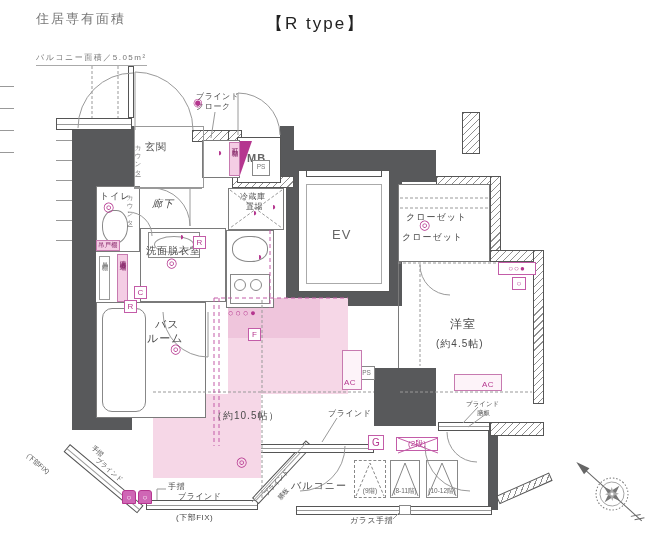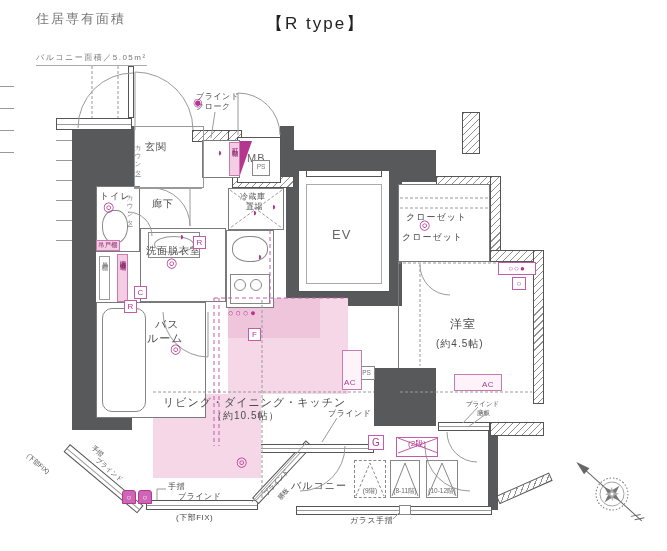--- a/index.html
+++ b/index.html
@@ -189,54 +189,53 @@
       <polygon points="0,-11 2.5,-2.5 11,0 2.5,2.5 0,11 -2.5,2.5 -11,0 -2.5,-2.5" fill="#777"></polygon>
       <polygon transform="rotate(45)" points="0,-7 1.8,-1.8 7,0 1.8,1.8 0,7 -1.8,1.8 -7,0 -1.8,-1.8" fill="#aaa"></polygon>
       <circle r="1.5" fill="#fff"></circle>
     </g>
   </svg>
 
   <div class="abs lbl" style="left:145px;top:141px;">玄関</div>
   <div class="abs lbl sm" style="left:196px;top:92px;">ブラインド</div>
   <div class="abs lbl sm" style="left:196px;top:102px;">クローク</div>
   <div class="abs xs v tag" style="left:229px;top:142px;height:34px;">可動棚</div>
-  <div class="abs lbl" style="left:247px;top:152px;font-size:11px;color:#666;">MB</div>
+  <div class="abs lbl" style="left:247px;top:152px;font-size:11px;color:#666;font-weight:bold;">MB</div>
   <div class="abs gbox" style="left:252px;top:160px;width:18px;height:16px;">PS</div>
   <div class="abs gbox" style="left:358px;top:366px;width:17px;height:14px;">PS</div>
-  <div class="abs lbl" style="left:152px;top:198px;">廊下</div>
+  <div class="abs lbl" style="left:152px;top:198px;font-style:italic;">廊下</div>
   <div class="abs xs v" style="left:133px;top:140px;height:40px;color:#777;">カウンター</div>
   <div class="abs xs v" style="left:125px;top:190px;height:44px;color:#777;">カウンター</div>
   <div class="abs lbl" style="left:100px;top:191px;font-size:9px;">トイレ</div>
   <div class="abs xs tag" style="left:96px;top:240px;padding:0 1px;">吊戸棚</div>
   <div class="abs xs v" style="left:99px;top:256px;height:44px;color:#777;border:1px solid #999;">吊戸棚</div>
   <div class="abs xs v tag" style="left:117px;top:254px;height:48px;">洗濯機置場</div>
   <div class="abs lbl" style="left:146px;top:245px;">洗面脱衣室</div>
   <div class="abs lbl" style="left:155px;top:318px;font-size:11px;">バス</div>
   <div class="abs lbl" style="left:147px;top:332px;font-size:11px;">ルーム</div>
   <div class="abs lbl sm" style="left:240px;top:192px;">冷蔵庫</div>
   <div class="abs lbl sm" style="left:246px;top:202px;">置場</div>
   <div class="abs lbl" style="left:332px;top:228px;font-size:13px;color:#666;">EV</div>
   <div class="abs lbl" style="left:406px;top:212px;font-size:9px;">クローゼット</div>
   <div class="abs lbl" style="left:402px;top:232px;font-size:9px;">クローゼット</div>
   <div class="abs lbl" style="left:450px;top:310px;font-size:12px;margin-top:8px;">洋室</div>
   <div class="abs lbl" style="left:436px;top:338px;">(約4.5帖)</div>
-  <div class="abs lbl" style="left:163px;top:396px;font-size:11px;">リビング・ダイニング・キッチン</div>
   <div class="abs lbl" style="left:212px;top:410px;">（約10.5帖）</div>
   <div class="abs lbl" style="left:291px;top:480px;">バルコニー</div>
 
   <div class="abs mbox" style="left:193px;top:236px;width:13px;height:13px;">R</div>
   <div class="abs mbox" style="left:134px;top:286px;width:13px;height:13px;">C</div>
   <div class="abs mbox" style="left:124px;top:300px;width:13px;height:13px;">R</div>
   <div class="abs mbox" style="left:248px;top:328px;width:13px;height:13px;">F</div>
   <div class="abs mbox" style="left:368px;top:435px;width:16px;height:15px;font-size:10px;">G</div>
   <div class="abs" style="left:454px;top:374px;width:48px;height:17px;border:1px solid #c77ab0;background:#fdf3f9;"></div>
   <div class="abs mag sm" style="left:482px;top:380px;">AC</div>
   <div class="abs" style="left:342px;top:350px;width:20px;height:40px;border:1px solid #c77ab0;background:#fdf3f9;"></div>
   <div class="abs mag sm" style="left:344px;top:378px;">AC</div>
-  <div class="abs mbox" style="left:396px;top:437px;width:42px;height:20px;background:transparent;">(2段)</div>
+  <div class="abs mbox" style="left:396px;top:437px;width:42px;height:14px;background:transparent;">(2段)</div>
   <div class="abs lbl sm" style="left:328px;top:409px;">ブラインド</div>
   <div class="abs lbl sm" style="left:168px;top:482px;">手摺</div>
   <div class="abs lbl sm" style="left:178px;top:492px;">ブラインド</div>
   <div class="abs lbl sm" style="left:176px;top:513px;">(下部FIX)</div>
   <div class="abs lbl xs rot40" style="left:95px;top:444px;">手摺</div>
   <div class="abs lbl xs rot40" style="left:99px;top:456px;">ブラインド</div>
   <div class="abs lbl xs rot40" style="left:30px;top:452px;">(下部FIX)</div>
   <div class="abs lbl xs rotm47" style="left:262px;top:492px;">ブラインド</div>
   <div class="abs lbl xs rotm47" style="left:276px;top:496px;">膳板</div>
   <div class="abs lbl xs" style="left:466px;top:400px;">ブラインド</div>

